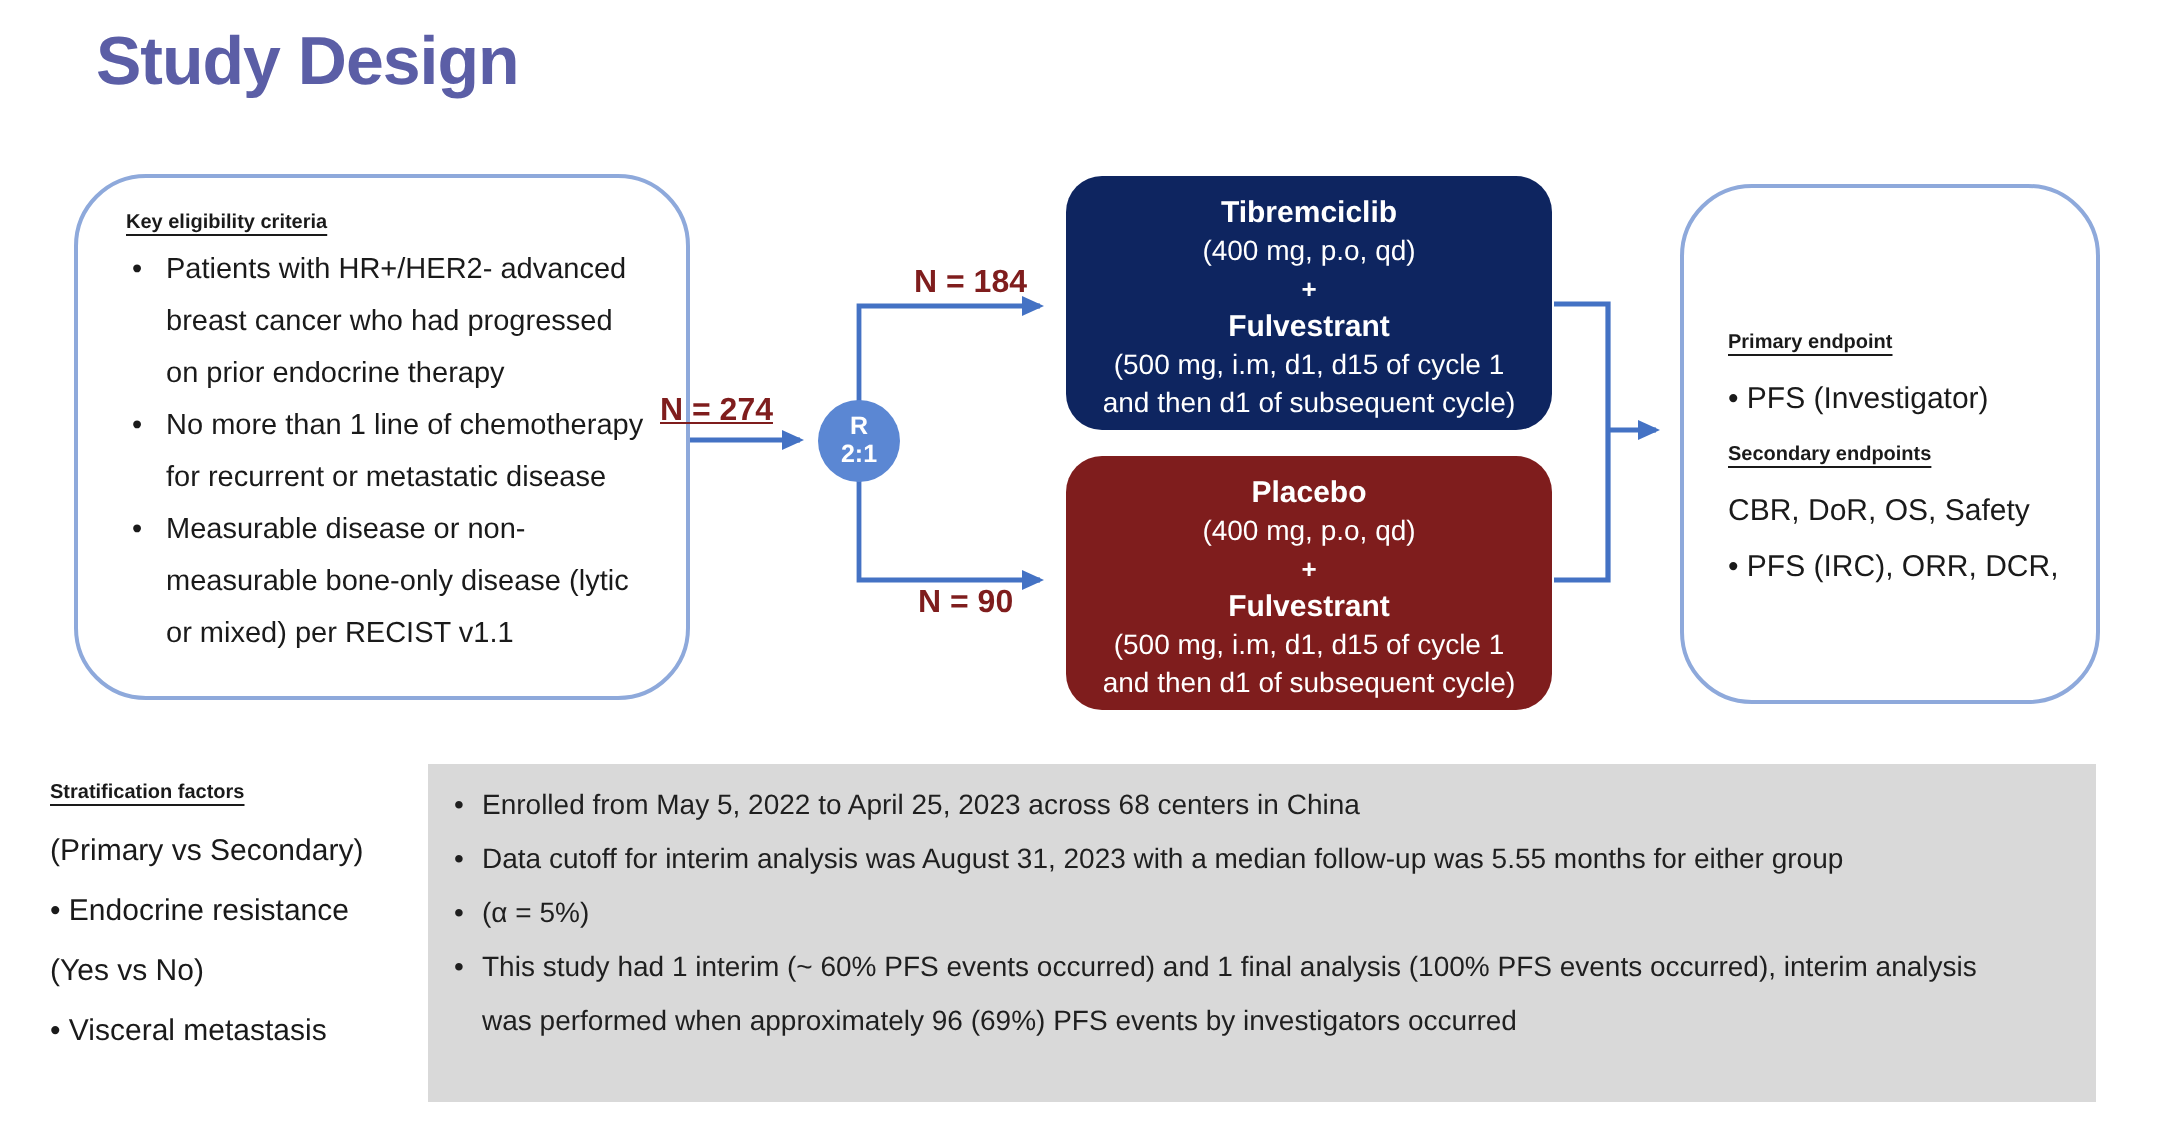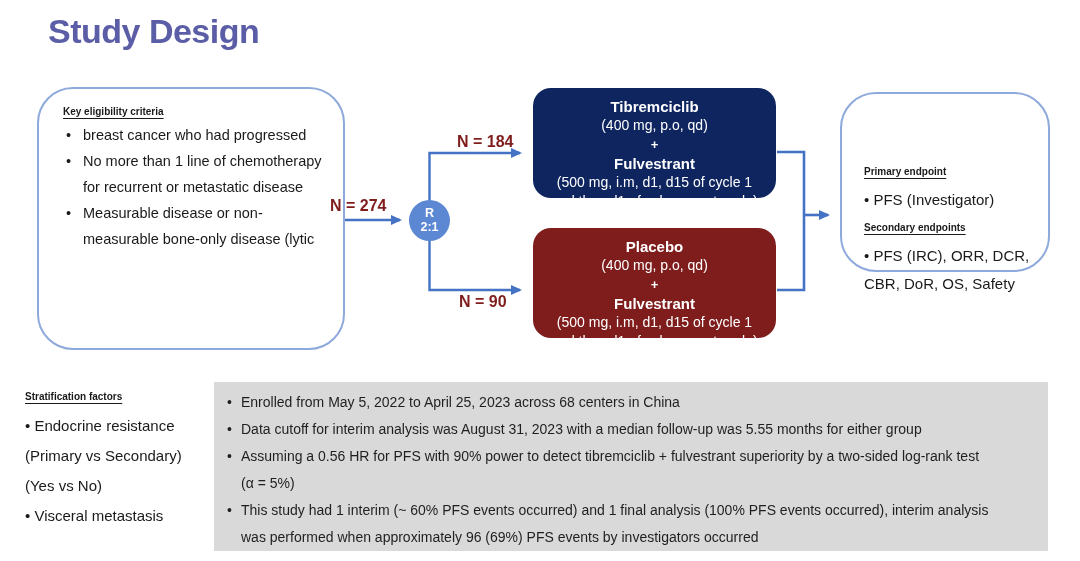--- a/index.html
+++ b/index.html
@@ -14,38 +14,38 @@
   svg.connectors { position:absolute; left:0; top:0; pointer-events:none; }
 
   .box { position:absolute; background:#fff; border:2px solid #8EA9DB; box-sizing:border-box; }
   .elig { left:37px; top:87px; width:308px; height:263px; border-radius:36px; padding:17px 14px 0 24px; }
   .head-u { font-size:10px; font-weight:bold; text-decoration:underline; text-underline-offset:3px; }
   .elig .head-u { margin-bottom:5px; }
   .li { position:relative; padding-left:20px; line-height:26px; font-size:14.5px; white-space:nowrap; }
   .li .mk { position:absolute; left:3px; }
 
   .arm {
-    position:absolute; left:533px; width:243px; height:110px; border-radius:18px;
+    position:absolute; left:533px; width:243px; height:127px; border-radius:18px;
     color:#fff; text-align:center; font-size:14px; line-height:19px; padding-top:9px; box-sizing:border-box;
   }
   .arm .drug { font-weight:bold; font-size:15px; }
   .arm .plus { font-weight:bold; font-size:13px; }
   .arm-navy { top:88px; background:#0E2560; }
   .arm-red  { top:228px; background:#7f1d1d; }
 
-  .endpoints { left:840px; top:92px; width:210px; height:180px; border-radius:36px; padding:64px 8px 0 22px; font-size:15px; line-height:28px; }
+  .endpoints { left:840px; top:92px; width:210px; height:260px; border-radius:36px; padding:64px 8px 0 22px; font-size:15px; line-height:28px; }
   .ep-line { white-space:nowrap; }
 
   .rcircle {
     position:absolute; left:409px; top:200px; width:41px; height:41px; border-radius:50%;
     background:#5B87D3; color:#fff; font-weight:bold; font-size:12.5px; line-height:13.5px;
     display:flex; flex-direction:column; align-items:center; justify-content:center;
   }
   .nlabel { position:absolute; font-size:16px; font-weight:bold; color:#7f1d1d; white-space:nowrap; }
-  .n274 { left:330px; top:197px; }
+  .n274 { left:330px; top:197px;text-decoration:underline; }
   .n184 { left:457px; top:133px; }
   .n90  { left:459px; top:293px; }
 
   .strat { position:absolute; left:25px; top:391px; width:196px; font-size:15px; }
   .strat .head-u { margin-bottom:9px; }
   .strat-line { line-height:30px; white-space:nowrap; }
 
   .notes {
     position:absolute; left:214px; top:382px; width:834px; height:169px; background:#D9D9D9;
     padding-top:7px; box-sizing:border-box; font-size:14px; color:#1f1f1f;
@@ -68,26 +68,28 @@
     </defs>
     <path d="M345,220 H400" stroke="#4472C4" stroke-width="2.4" fill="none" marker-end="url(#arr)"></path>
     <path d="M429.5,201 V153 H520" stroke="#4472C4" stroke-width="2.4" fill="none" marker-end="url(#arr)"></path>
     <path d="M429.5,240 V290 H520" stroke="#4472C4" stroke-width="2.4" fill="none" marker-end="url(#arr)"></path>
     <path d="M777,152 H804 V290 H777" stroke="#4472C4" stroke-width="2.6" fill="none"></path>
     <path d="M804,215 H828" stroke="#4472C4" stroke-width="2.6" fill="none" marker-end="url(#arr)"></path>
   </svg>
 
   <div class="box elig">
     <div class="head-u">Key eligibility criteria</div>
-    <div class="li"><span class="mk">•</span></div>
+    <div class="li"><span class="mk">•</span><span>Patients with HR+/HER2- advanced</span></div>
     <div class="li"><span>breast cancer who had progressed</span></div>
+    <div class="li"><span>on prior endocrine therapy</span></div>
     <div class="li"><span class="mk">•</span><span>No more than 1 line of chemotherapy</span></div>
     <div class="li"><span>for recurrent or metastatic disease</span></div>
     <div class="li"><span class="mk">•</span><span>Measurable disease or non-</span></div>
     <div class="li"><span>measurable bone-only disease (lytic</span></div>
+    <div class="li"><span>or mixed) per RECIST v1.1</span></div>
   </div>
 
   <div class="nlabel n274">N = 274</div>
   <div class="nlabel n184">N = 184</div>
   <div class="nlabel n90">N = 90</div>
   <div class="rcircle">
     <div>R</div>
     <div>2:1</div>
   </div>
 
@@ -106,34 +108,34 @@
     <div class="plus">+</div>
     <div class="drug">Fulvestrant</div>
     <div>(500 mg, i.m, d1, d15 of cycle 1</div>
     <div>and then d1 of subsequent cycle)</div>
   </div>
 
   <div class="box endpoints">
     <div class="head-u ep-line">Primary endpoint</div>
     <div class="ep-line">• PFS (Investigator)</div>
     <div class="head-u ep-line">Secondary endpoints</div>
+    <div class="ep-line">CBR, DoR, OS, Safety</div>
     <div class="ep-line">• PFS (IRC), ORR, DCR,</div>
-    <div class="ep-line">CBR, DoR, OS, Safety</div>
   </div>
 
   <div class="strat">
     <div class="head-u">Stratification factors</div>
+    <div class="strat-line">(Primary vs Secondary)</div>
     <div class="strat-line">• Endocrine resistance</div>
-    <div class="strat-line">(Primary vs Secondary)</div>
     <div class="strat-line">(Yes vs No)</div>
     <div class="strat-line">• Visceral metastasis</div>
   </div>
 
   <div class="notes">
     <div class="note-line"><span class="mk">•</span><span>Enrolled from May 5, 2022 to April 25, 2023 across 68 centers in China</span></div>
     <div class="note-line"><span class="mk">•</span><span>Data cutoff for interim analysis was August 31, 2023 with a median follow-up was 5.55 months for either group</span></div>
-    <div class="note-line"><span class="mk">•</span><span>Assuming a 0.56 HR for PFS with 90% power to detect tibremciclib + fulvestrant superiority by a two-sided log-rank test</span></div>
+    <div class="note-line"><span class="mk">•</span></div>
     <div class="note-line"><span>(α = 5%)</span></div>
     <div class="note-line"><span class="mk">•</span><span>This study had 1 interim (~ 60% PFS events occurred) and 1 final analysis (100% PFS events occurred), interim analysis</span></div>
     <div class="note-line"><span>was performed when approximately 96 (69%) PFS events by investigators occurred</span></div>
   </div>
 
 </div>
 
 </body></html>

